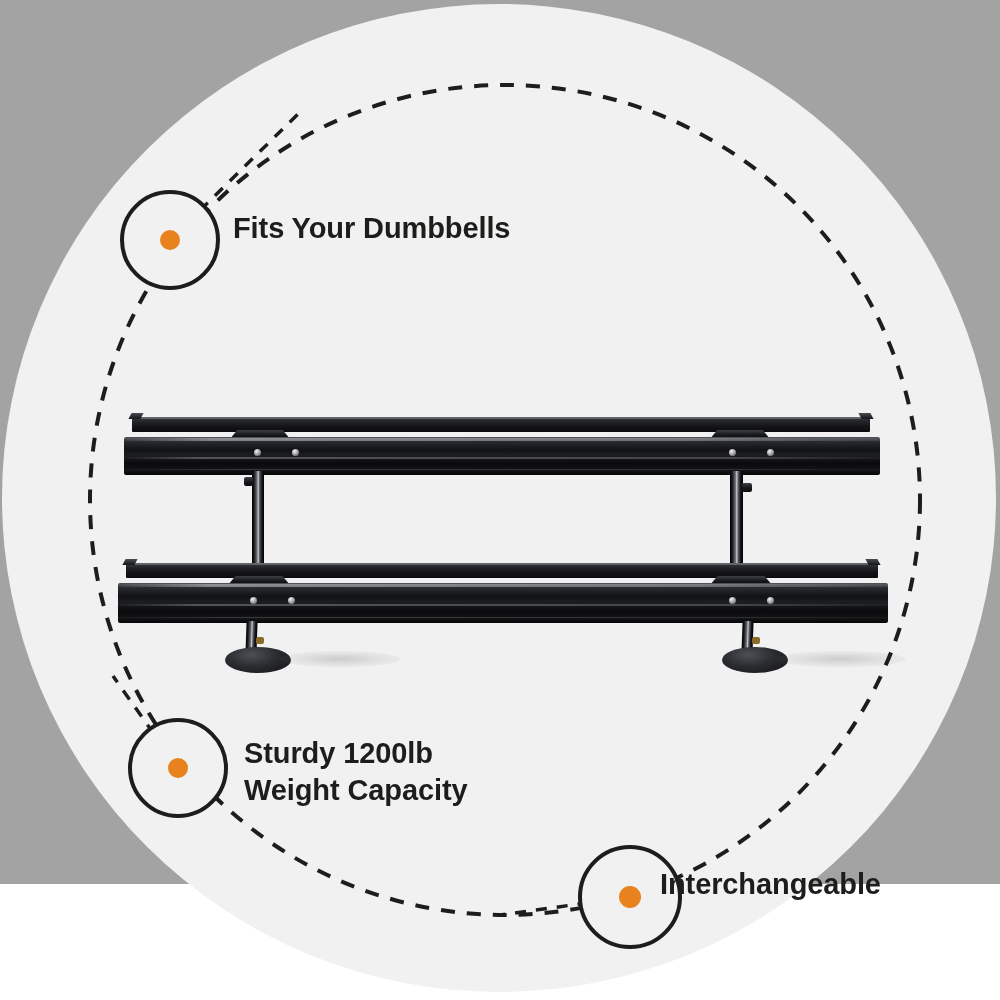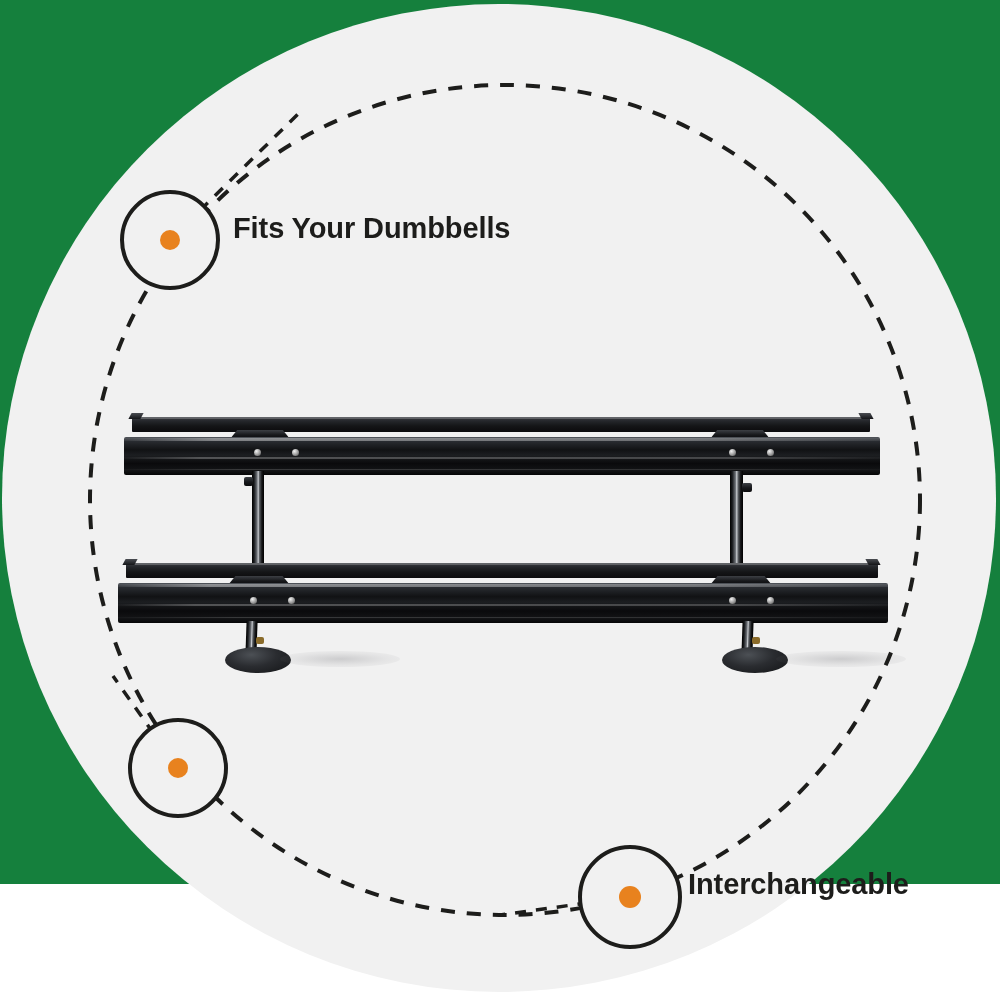--- a/index.html
+++ b/index.html
@@ -11,21 +11,21 @@
     width: 1000px;
     height: 1000px;
     overflow: hidden;
     font-family: "Liberation Sans", sans-serif;
   }
 
   #stage {
     position: relative;
     width: 1000px;
     height: 884px;
-    background: #15803d;
+    background: #a3a3a3;
   }
 
   
   .bg-circle {
     position: absolute;
     left: 2px;
     top: 4px;
     width: 994px;
     height: 988px;
     border-radius: 50%;
@@ -49,21 +49,21 @@
     font-weight: bold;
     font-size: 29px;
     line-height: 1.28;
     letter-spacing: -0.1px;
     white-space: nowrap;
   }
   .callout-text .line { display: block; }
 
   #callout-1-text { left: 233px; top: 210px; }
   #callout-2-text { left: 244px; top: 735px; }
-  #callout-3-text { left: 688px; top: 866px; }
+  #callout-3-text { left: 660px; top: 866px; }
 
   
   #product {
     position: absolute;
     left: 110px;
     top: 405px;
     width: 780px;
     height: 280px;
   }
 
@@ -218,18 +218,22 @@
 
     <circle id="dot-1" fill="#e8821e" cx="170" cy="240" r="10"></circle>
     <circle id="dot-2" fill="#e8821e" cx="178" cy="768" r="10"></circle>
     <circle id="dot-3" fill="#e8821e" cx="630" cy="897" r="11"></circle>
   </svg>
 
   <div id="callout-1-text" class="callout-text" style="color: rgb(29, 29, 27);">
     <span class="line">Fits Your Dumbbells</span>
   </div>
 
+  <div id="callout-2-text" class="callout-text" style="color: rgb(29, 29, 27);">
+    <span class="line">Sturdy 1200lb</span>
+    <span class="line">Weight Capacity</span>
+  </div>
 
   <div id="callout-3-text" class="callout-text" style="color: rgb(29, 29, 27);">
     <span class="line">Interchangeable</span>
   </div>
 
 </div>
 
 </body></html>

